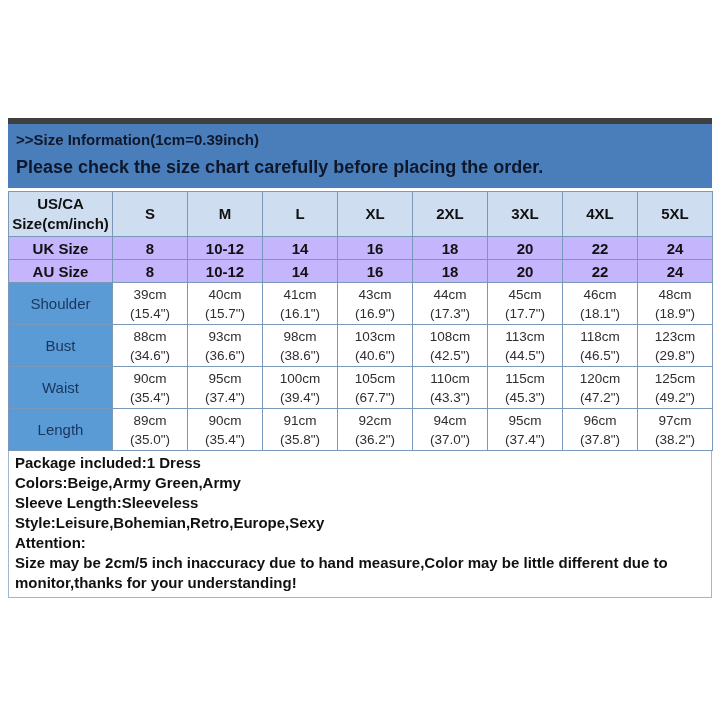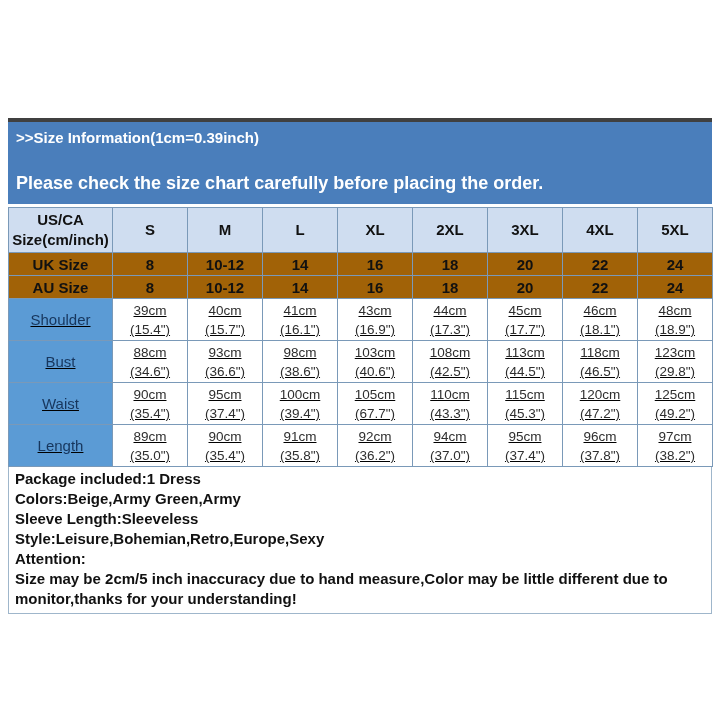--- a/index.html
+++ b/index.html
@@ -11,35 +11,35 @@
     overflow:hidden;
   }
   .content {
     position:absolute;
     left:8px; top:118px;
     width:704px;
   }
   
   .banner {
     background:#4a7ebb;
-    border-top:4px solid #404040;
-    color:#ffffff;
+    border-top:6px solid #404040;
+    color:#0f172a;
     padding:4px 8px 9px 8px;
   }
   .banner-line1 {
     font-size:15px;
     font-weight:bold;
     line-height:19px;
     margin-top:2px;
   }
   .banner-line2 {
     font-size:18px;
     font-weight:bold;
     line-height:24px;
-    margin-top:24px;
+    margin-top:6px;
   }
   
   table.size-table {
     width:704px;
     border-collapse:collapse;
     table-layout:fixed;
     margin-top:3px;
     border:1px solid #5c7b9a;
   }
   .size-table th, .size-table td {
@@ -53,27 +53,27 @@
   .thead-row th {
     background:#cfddf0;
     height:45px;
     font-size:15px;
     font-weight:bold;
     color:#111111;
     white-space:pre-line;
     line-height:20px;
   }
   .size-row th, .size-row td {
-    background:#a16207;
+    background:#c4b5fd;
     height:23px;
     font-size:15px;
     font-weight:bold;
     color:#111111;
   }
-  .measure-row { height:42px;text-decoration:underline; }
+  .measure-row { height:42px; }
   .measure-row th {
     background:#5b9bd5;
     color:#17365d;
     font-size:15px;
     font-weight:normal;
   }
   .measure-row td {
     background:#ffffff;
     color:#2e2e2e;
     font-size:13.5px;

